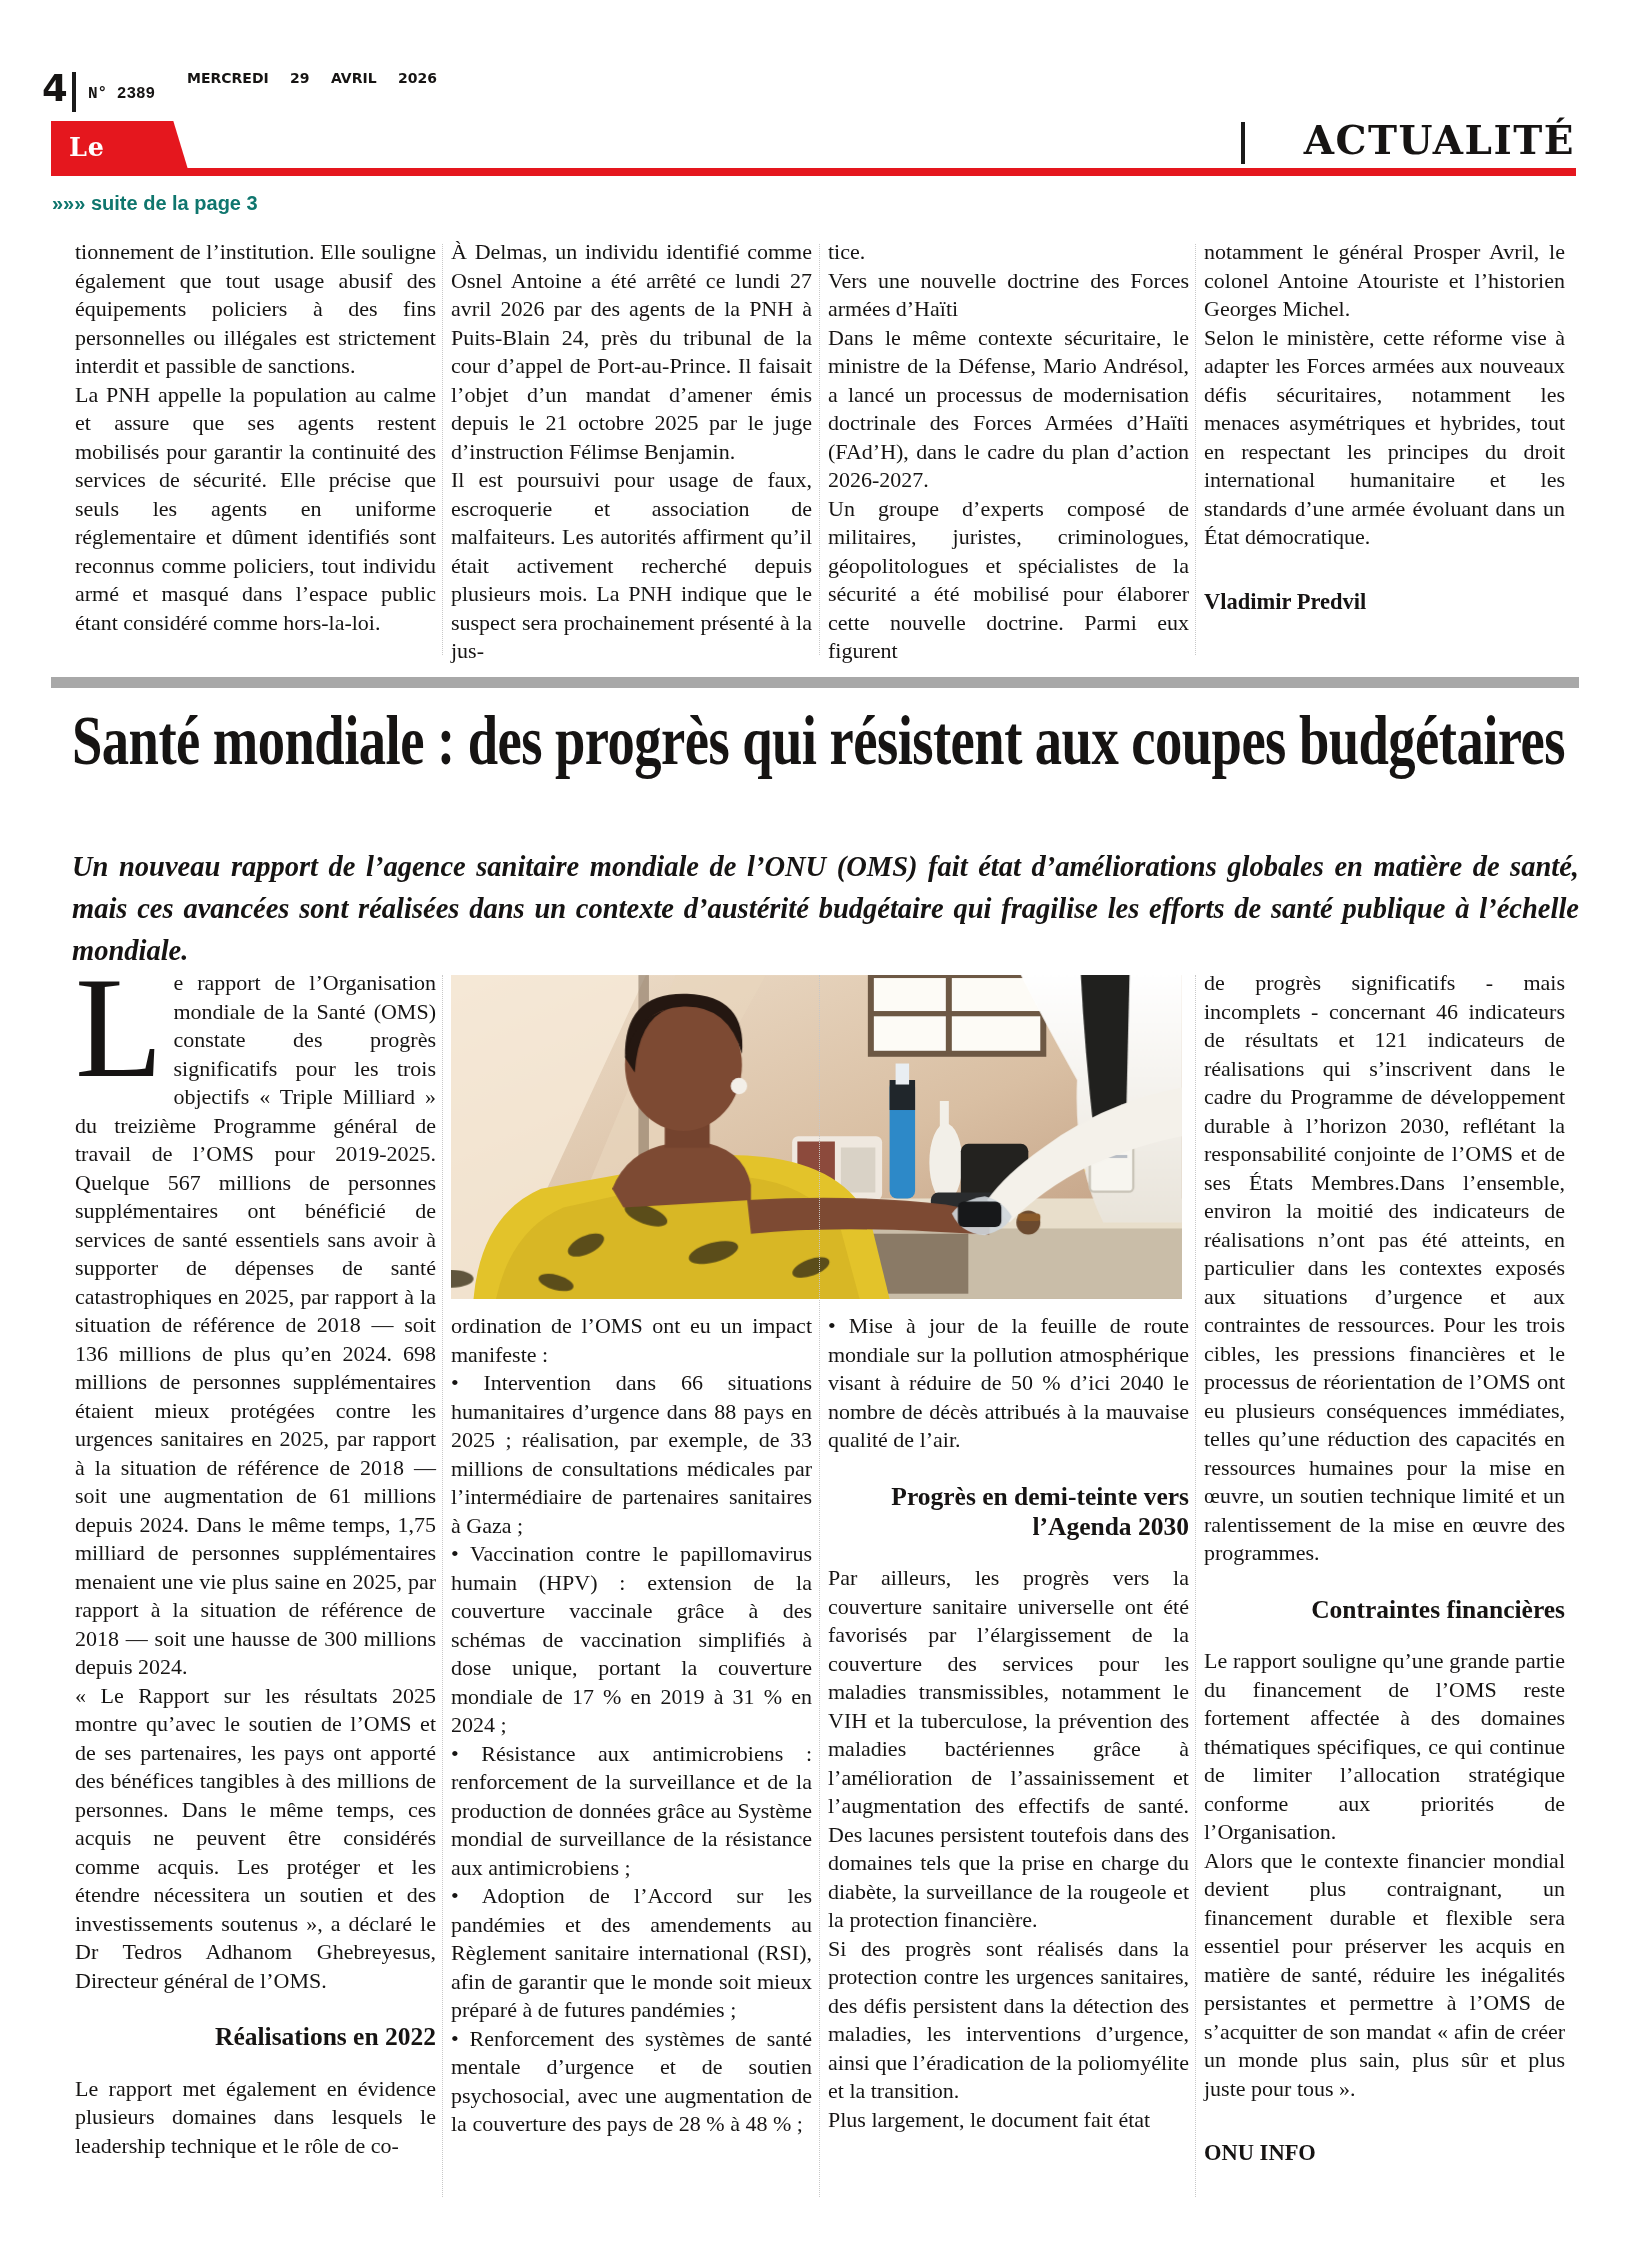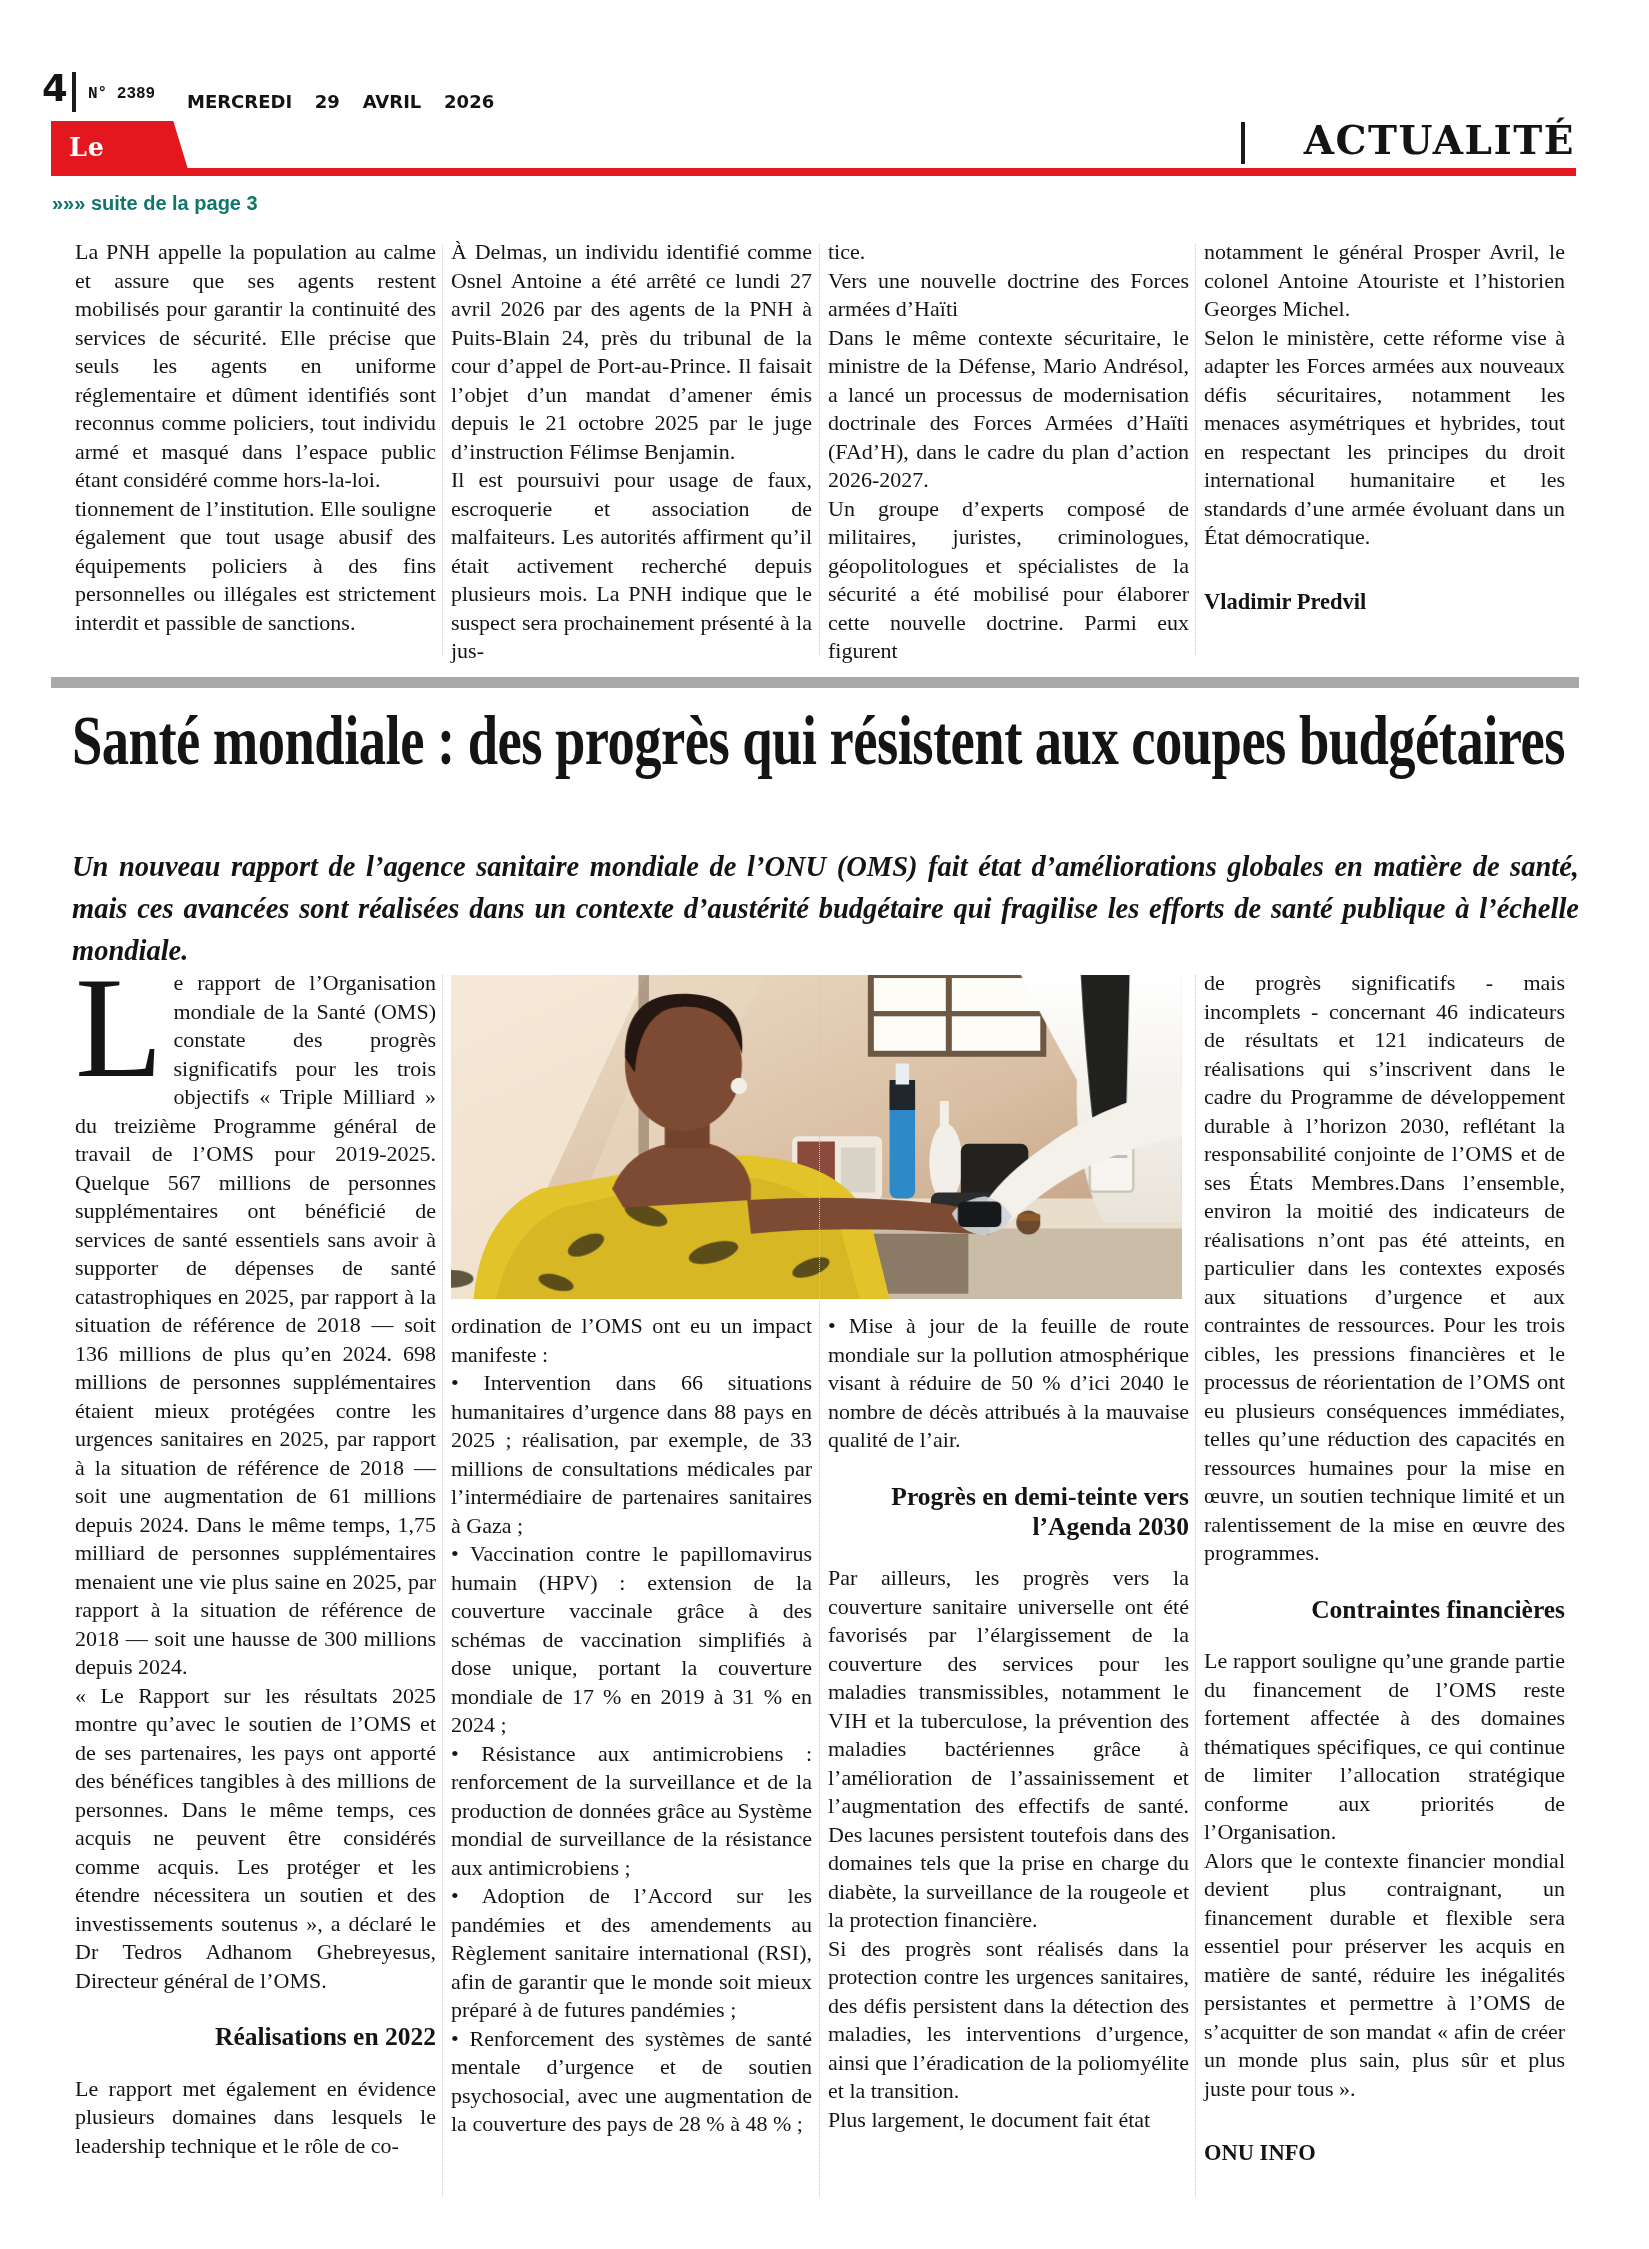--- a/index.html
+++ b/index.html
@@ -5,22 +5,22 @@
   html,body{margin:0;padding:0;background:#ffffff;}
   .page{position:relative;width:1650px;height:2250px;background:#ffffff;
         font-family:"Liberation Serif",serif;color:#161413;overflow:hidden;}
 
   
   .pagenum{position:absolute;left:42px;top:70px;font-family:"DejaVu Sans",sans-serif;
            font-weight:bold;font-size:37px;line-height:37px;}
   .head-bar{position:absolute;left:72px;top:72px;width:3.7px;height:40px;background:#1a1a1a;}
   .edition{position:absolute;left:88px;top:85px;font-family:Liberation Mono, monospace;
            font-weight:bold;font-size:16px;}
-  .issue-date{position:absolute;left:187px;top:91px;font-family:"DejaVu Sans",sans-serif;
-           font-weight:bold;font-size:18px;word-spacing:16.5px;}
+  .issue-date{position:absolute;left:187px;top:70px;font-family:"DejaVu Sans",sans-serif;
+           font-weight:bold;font-size:14px;word-spacing:16.5px;}
   .masthead{position:absolute;left:51px;top:121px;width:139px;height:55px;background:#e5171e;
             clip-path:polygon(0 0,88% 0,100% 100%,0 100%);}
   .masthead span{display:block;padding-left:18px;line-height:52px;color:#ffffff;
             font-family:"DejaVu Serif",serif;font-weight:bold;font-size:25.5px;letter-spacing:0.7px;}
   .red-rule{position:absolute;left:51px;top:168px;width:1525px;height:8.2px;background:#e5171e;}
   .section-bar{position:absolute;left:1241px;top:122px;width:3.7px;height:42px;background:#1a1a1a;}
   .section-title{position:absolute;right:75px;top:117px;font-family:"DejaVu Serif",serif;
             font-weight:bold;font-size:39px;letter-spacing:1.5px;}
   .continuation{position:absolute;left:52px;top:192px;color:#0f766e;
             font-family:"Liberation Sans",sans-serif;font-weight:bold;font-size:20px;}
@@ -62,22 +62,22 @@
 
   <div class="masthead">
     <span>Le National</span>
   </div>
   <div class="red-rule"></div>
   <div class="section-bar"></div>
   <div class="section-title">ACTUALITÉ</div>
   <div class="continuation">»»» suite de la page 3</div>
 
   <div class="col c1 top-col">
+      <p>tionnement de l’institution. Elle souligne également que tout usage abusif des équipements policiers à des fins personnelles ou illégales est strictement interdit et passible de sanctions.</p>
       <p>La PNH appelle la population au calme et assure que ses agents restent mobilisés pour garantir la continuité des services de sécurité. Elle précise que seuls les agents en uniforme réglementaire et dûment identifiés sont reconnus comme policiers, tout individu armé et masqué dans l’espace public étant considéré comme hors-la-loi.</p>
-      <p>tionnement de l’institution. Elle souligne également que tout usage abusif des équipements policiers à des fins personnelles ou illégales est strictement interdit et passible de sanctions.</p>
     </div>
   <div class="col c2 top-col">
       <p>À Delmas, un individu identifié comme Osnel Antoine a été arrêté ce lundi 27 avril 2026 par des agents de la PNH à Puits-Blain 24, près du tribunal de la cour d’appel de Port-au-Prince. Il faisait l’objet d’un mandat d’amener émis depuis le 21 octobre 2025 par le juge d’instruction Félimse Benjamin.</p>
       <p>Il est poursuivi pour usage de faux, escroquerie et association de malfaiteurs. Les autorités affirment qu’il était activement recherché depuis plusieurs mois. La PNH indique que le suspect sera prochainement présenté à la jus-</p>
     </div>
   <div class="col c3 top-col">
       <p>tice.</p>
       <p>Vers une nouvelle doctrine des Forces armées d’Haïti</p>
       <p>Dans le même contexte sécuritaire, le ministre de la Défense, Mario Andrésol, a lancé un processus de modernisation doctrinale des Forces Armées d’Haïti (FAd’H), dans le cadre du plan d’action 2026-2027.</p>
       <p>Un groupe d’experts composé de militaires, juristes, criminologues, géopolitologues et spécialistes de la sécurité a été mobilisé pour élaborer cette nouvelle doctrine. Parmi eux figurent</p>

